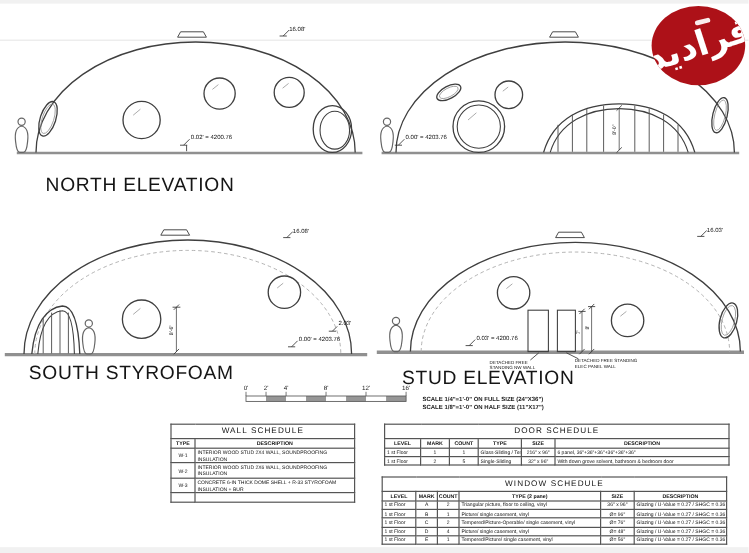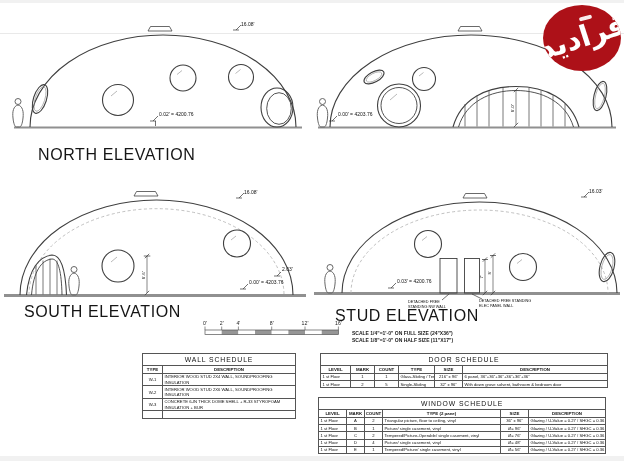--- a/index.html
+++ b/index.html
@@ -172,21 +172,21 @@
     <text class="ann2" x="167" y="132">DETACHED FREE STANDING</text>
     <text class="ann2" x="167" y="136.5">ELEC PANEL WALL</text>
     <path class="mk" d="M79,118 l5,-5 M76,118 h6"></path>
     <text class="ann" x="85" y="113">0.03' = 4200.76</text>
     <path class="mk" d="M272,27 l5,-5 M269,27 h6"></path>
     <text class="ann" x="277" y="23">16.03'</text>
     <use href="#person-shape" x="18" y="123"></use>
   </svg>
 
   <div class="elev-title" style="left:38px;top:146px">NORTH ELEVATION</div>
-  <div class="elev-title" style="left:24px;top:303px">SOUTH ELEVATION</div>
+  <div class="elev-title" style="left:24px;top:303px">SOUTH STYROFOAM</div>
   <div class="elev-title" style="left:335px;top:307px">STUD ELEVATION</div>
 
   <svg class="sb" style="left:195px;top:318px" width="160" height="24" viewBox="0 0 160 24">
     <g font-family="Liberation Sans" font-size="5.2" fill="#222" text-anchor="middle">
       <text x="10" y="7">0'</text>
       <text x="26.7" y="7">2'</text>
       <text x="43.4" y="7">4'</text>
       <text x="76.7" y="7">8'</text>
       <text x="110" y="7">12'</text>
       <text x="143.4" y="7">16'</text>

